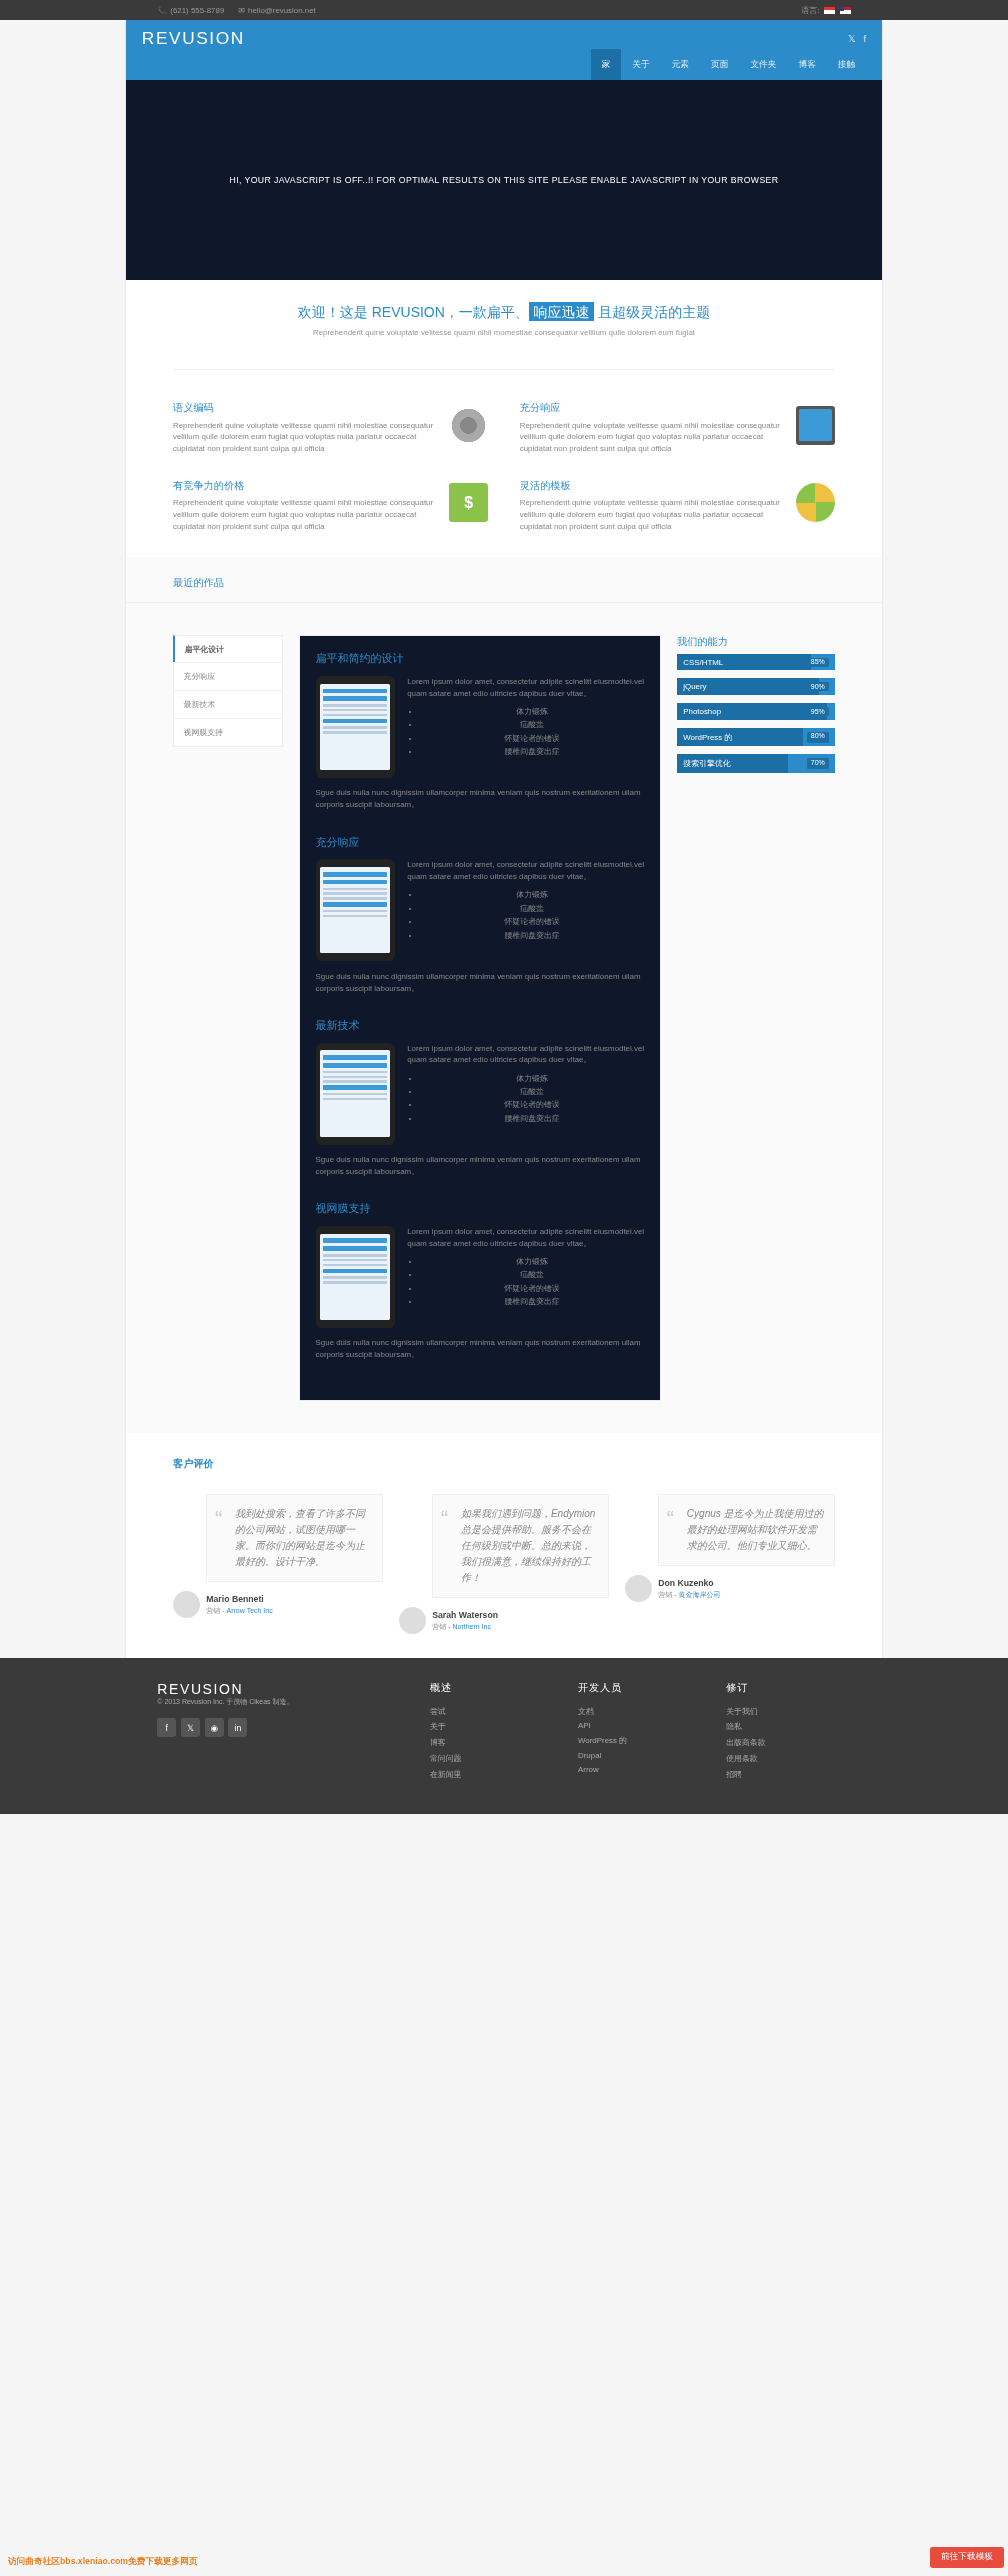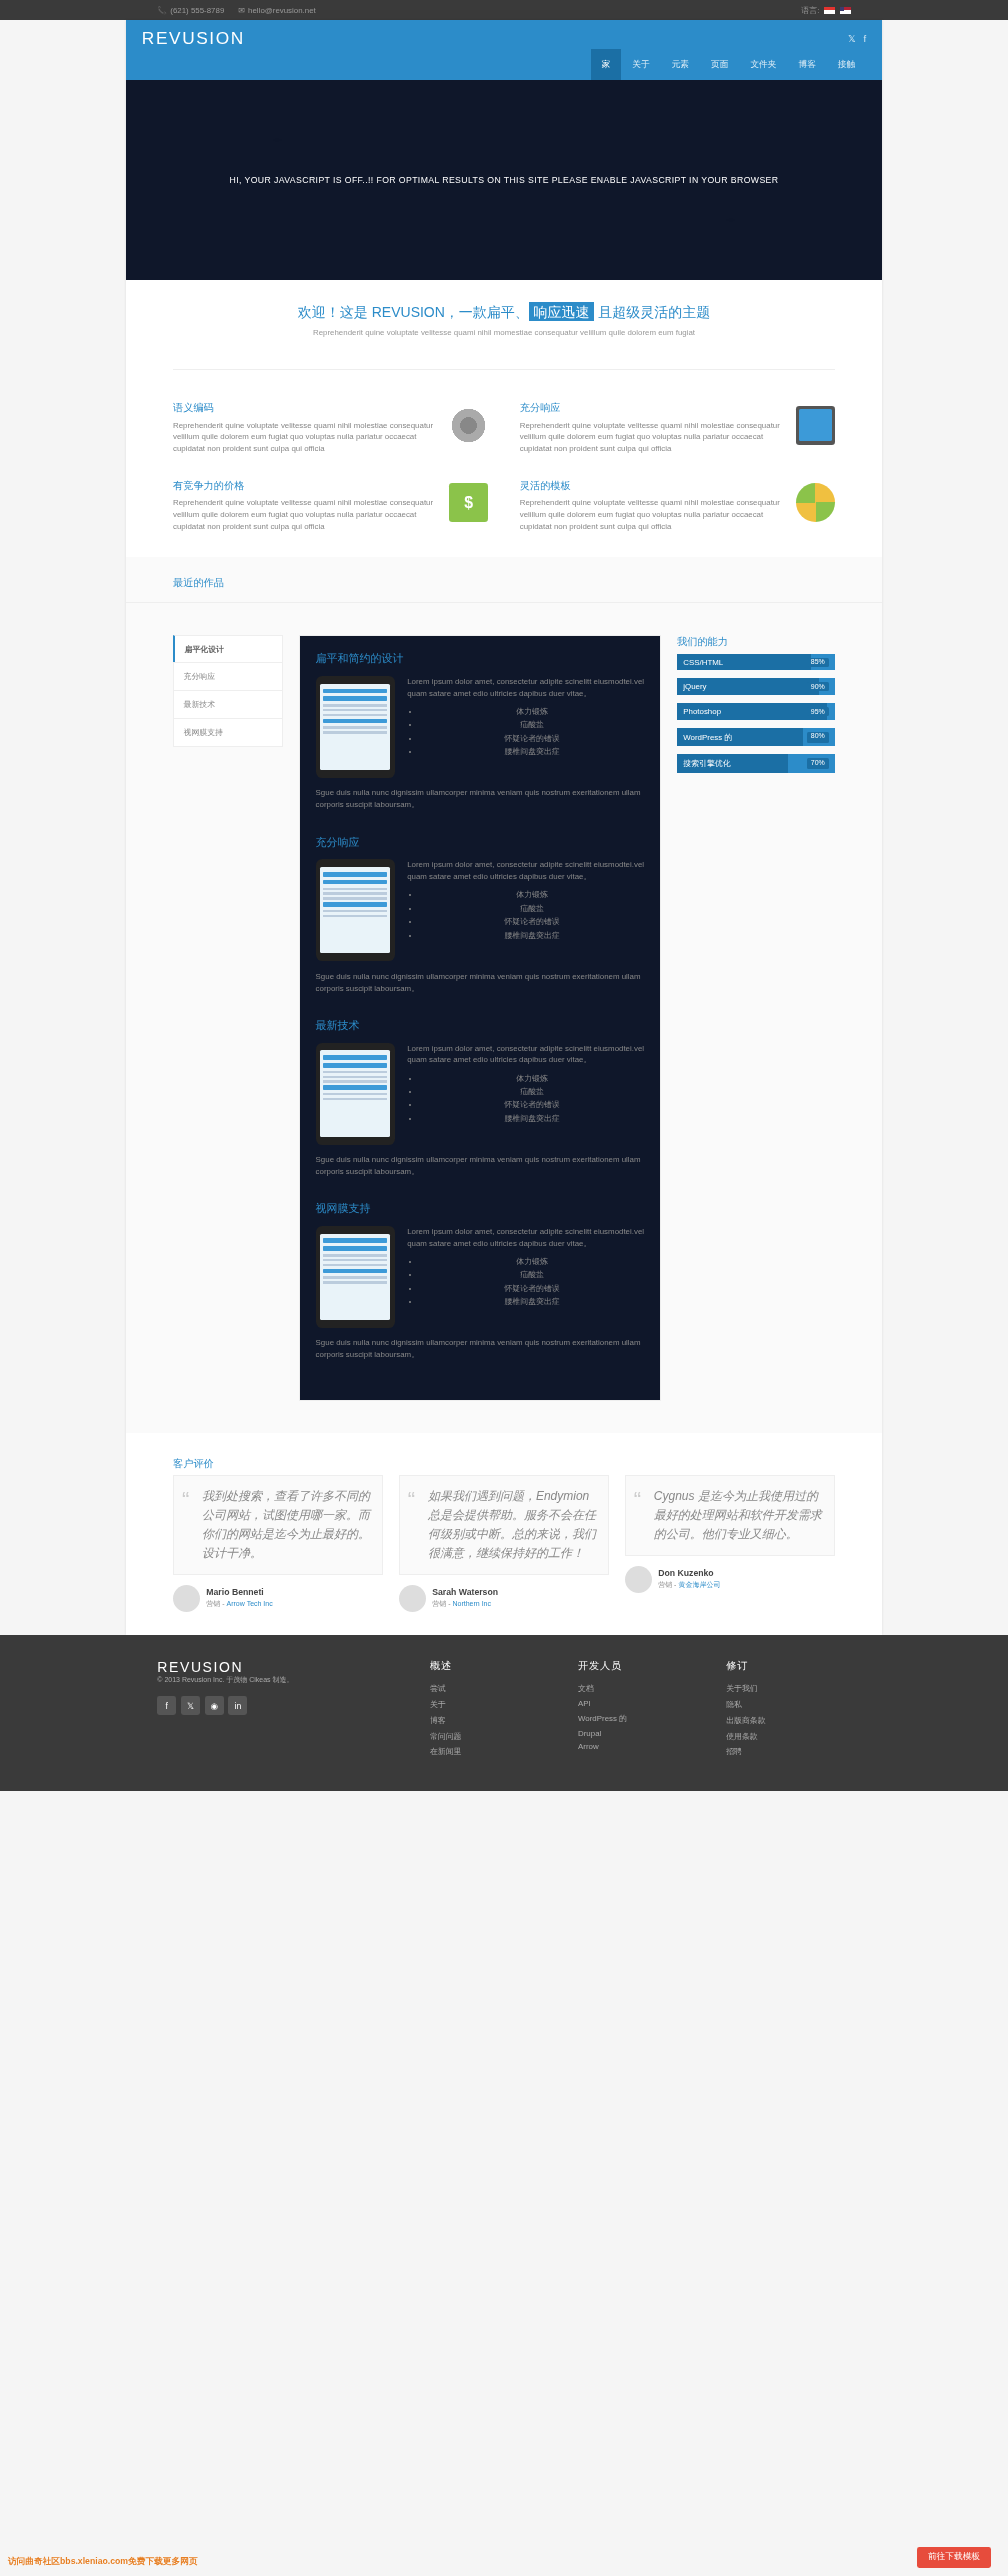--- a/index.html
+++ b/index.html
@@ -61,41 +61,41 @@
 .article-text ul { margin:6.3px 0 6.3px 12.6px; }
 .article-text li { list-style:disc; margin-bottom:1.6px;text-align:center; }
 .article-after { font-size:7.9px; color:#888; line-height:1.5; margin-top:9.5px; }
 .skills-col { width:158px; }
 .skills-col h4 { color:#2c8cc9; font-size:10.2px; font-weight:400; margin-bottom:5px; }
 .skill { background:#2c8cc9; color:#fff; font-size:7.9px; padding:3.9px 6.3px; margin-bottom:7.9px; display:flex; justify-content:space-between; position:relative; }
 .skill-fill { position:absolute; inset:0; background:#1b6fa5; z-index:0; }
 .skill span { z-index:1; position:relative; }
 .skill .badge { background:#1b6fa5; padding:0.8px 3.9px; border-radius:1.6px; font-size:7px; }
 .testimonials-sec { padding:23.6px 47px; background:#fff; }
-.testimonials-sec h3 { color:#2c8cc9; font-size:10.2px; font-weight:400; margin-bottom:4px; }
+.testimonials-sec h3 { color:#2c8cc9; font-size:10.2px; font-weight:700; margin-bottom:23px; }
 .testimonials { display:grid; grid-template-columns:1fr 1fr 1fr; gap:15.8px; }
 .testi { }
-.quote-box { background:#fafafa; border:0.8px solid #eee; padding:11px 9.5px 11px 28px; font-size:12px; color:#888; font-style:italic; line-height:1.6; position:relative; margin-bottom:9.5px; }
+.quote-box { background:#fafafa; border:0.8px solid #eee; padding:11px 9.5px 11px 28px; font-size:10px; color:#888; font-style:italic; line-height:1.6; position:relative; margin-bottom:9.5px;margin-left:33px; }
 .quote-box::before { content:'\201C'; position:absolute; left:7.9px; top:6.3px; font-size:22px; color:#ccc; font-style:normal; }
 .author { display:flex; gap:6.3px; align-items:center; }
 .avatar { width:27px; height:27px; border-radius:50%; background:#ddd; }
 .author-info b { font-size:8.7px; color:#444; display:block; }
 .author-info span { font-size:7px; color:#888; }
 .author-info a { color:#2c8cc9; text-decoration:none; }
 .footer { background:#3a3a3a; color:#aaa; padding:23.6px 0 31.5px; }
 .footer-inner { display:grid; grid-template-columns:2fr 1fr 1fr 1fr; gap:23.6px; }
 .footer h4 { color:#fff; font-size:10.2px; font-weight:400; margin-bottom:7.9px; letter-spacing:0.8px; }
 .footer .logo-f { font-size:14px; letter-spacing:1.6px; color:#fff; font-weight:300; }
 .footer p { font-size:7px; margin-bottom:11px; }
 .footer ul { list-style:none; }
 .footer li { font-size:7.9px; padding:2.4px 0; }
 .footer a { color:#aaa; text-decoration:none; }
 .social-icons { display:flex; gap:4.7px; }
 .social-icons a { width:19px; height:19px; background:#555; border-radius:2.4px; display:flex; align-items:center; justify-content:center; color:#fff; font-size:8.7px; text-decoration:none; }
-.dl-btn { position:fixed; bottom:7.9px; right:17px; background:#e74c3c; color:#fff; padding:4.7px 11px; font-size:8.7px; border-radius:2.4px; text-decoration:none; }
+.dl-btn { position:fixed; bottom:7.9px; right:4px; background:#e74c3c; color:#fff; padding:4.7px 11px; font-size:8.7px; border-radius:2.4px; text-decoration:none; }
 .watermark { position:fixed; bottom:7.9px; left:7.9px; font-size:8.7px; color:#e67e22; font-weight:bold; text-shadow:0 0 1.6px #fff; }
 </style>
 </head>
 <body>
 
 <div class="topbar">
   <div class="container topbar-inner">
     <div class="topbar-left">
       <span>📞 <span>(621) 555-8789</span></span>
       <span>✉ <span>hello@revusion.net</span></span>

